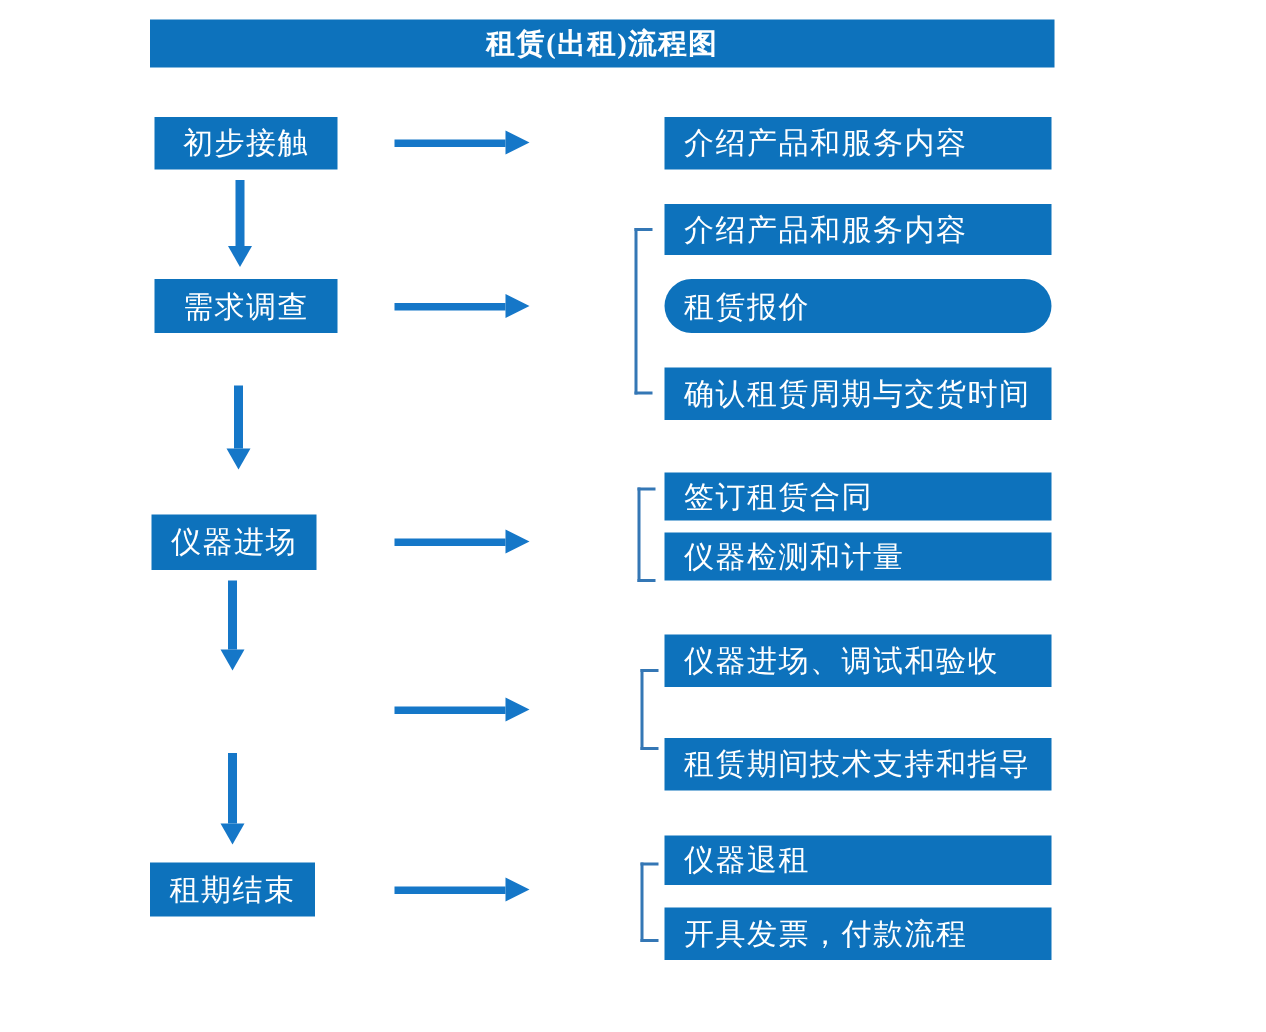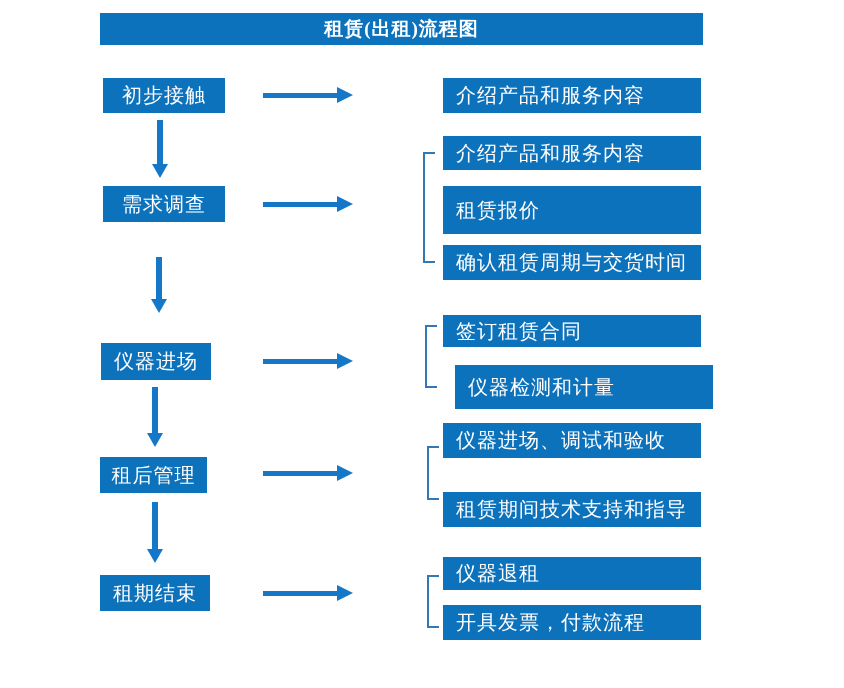--- a/index.html
+++ b/index.html
@@ -47,24 +47,24 @@
   
   .s0 { left: 103px; top: 78px;  width: 122px; height: 35px; }
   .s1 { left: 103px; top: 186px; width: 122px; height: 36px; }
   .s2 { left: 101px; top: 343px; width: 110px; height: 37px; }
   .s3 { left: 100px; top: 457px; width: 107px; height: 36px; }
   .s4 { left: 100px; top: 575px; width: 110px; height: 36px; }
 
   
   .d0_0 { top: 78px;  height: 35px; text-align: center; }
   .d1_0 { top: 136px; height: 34px; }
-  .d1_1 { top: 186px; height: 48px; }
+  .d1_1 { top: 186px; height: 36px; border-radius: 18px; }
   .d1_2 { top: 245px; height: 35px; }
   .d2_0 { top: 315px; height: 32px; }
-  .d2_1 { top: 365px; height: 44px; margin-left: 12px; }
+  .d2_1 { top: 355px; height: 32px; }
   .d3_0 { top: 423px; height: 35px; }
   .d3_1 { top: 492px; height: 35px; }
   .d4_0 { top: 557px; height: 33px; }
   .d4_1 { top: 605px; height: 35px; }
 
   
   .h-arrow {
     position: absolute;
     left: 263px;
     width: 90px; height: 16px;
@@ -120,21 +120,20 @@
 
 <div class="canvas">
 
   <div class="title-bar">
     <span>租赁(出租)流程图</span>
   </div>
 
   <div class="box stage s0">初步接触</div>
   <div class="box stage s1">需求调查</div>
   <div class="box stage s2">仪器进场</div>
-  <div class="box stage s3">租后管理</div>
   <div class="box stage s4">租期结束</div>
 
   <div class="v-arrow va0">
       <div class="shaft"></div>
       <div class="head"></div>
     </div>
   <div class="v-arrow va1">
       <div class="shaft"></div>
       <div class="head"></div>
     </div>

